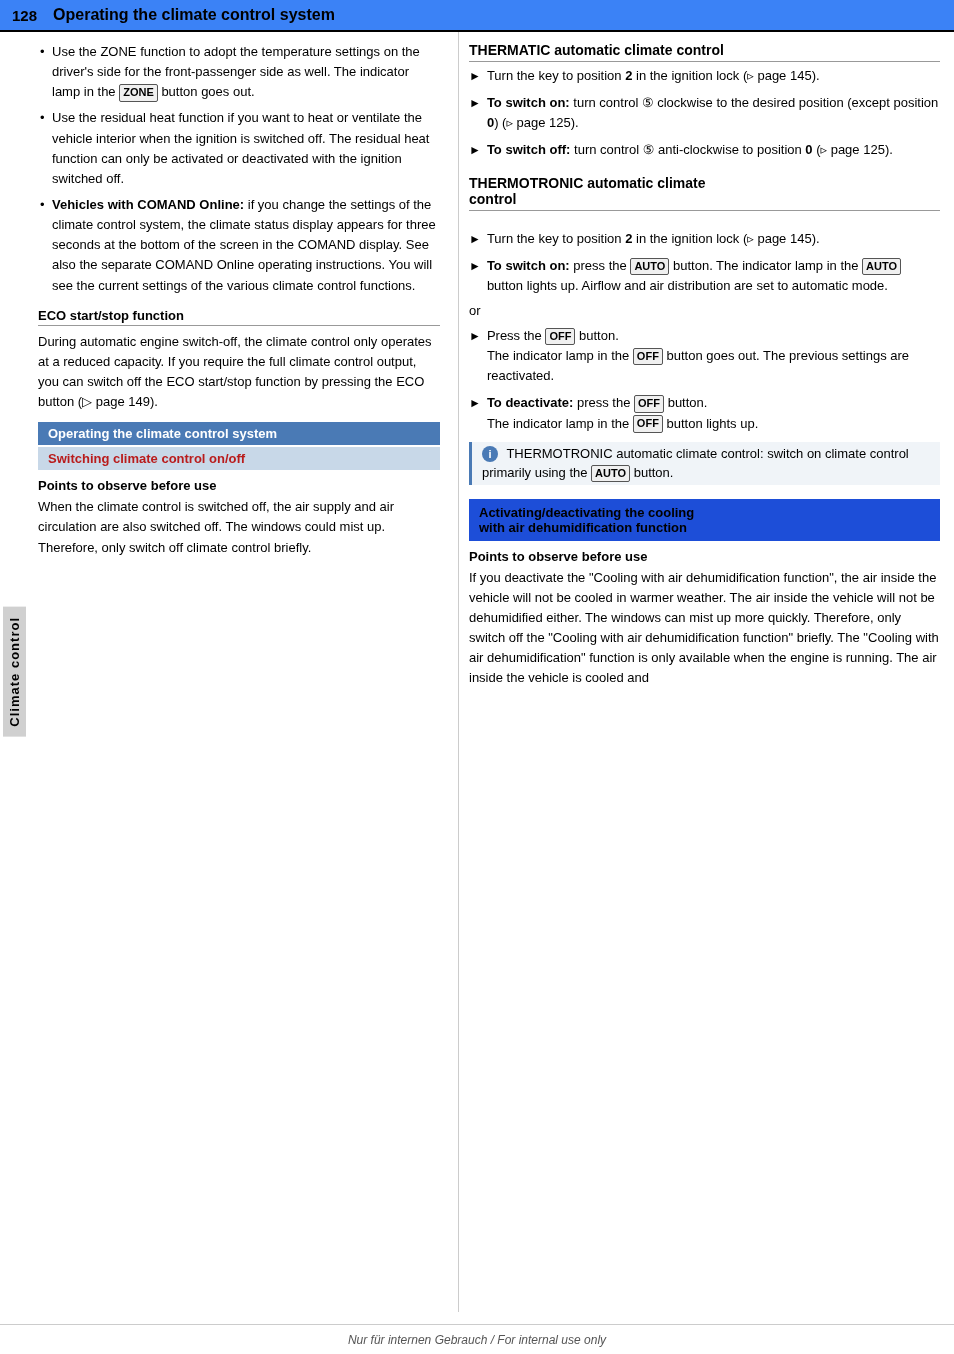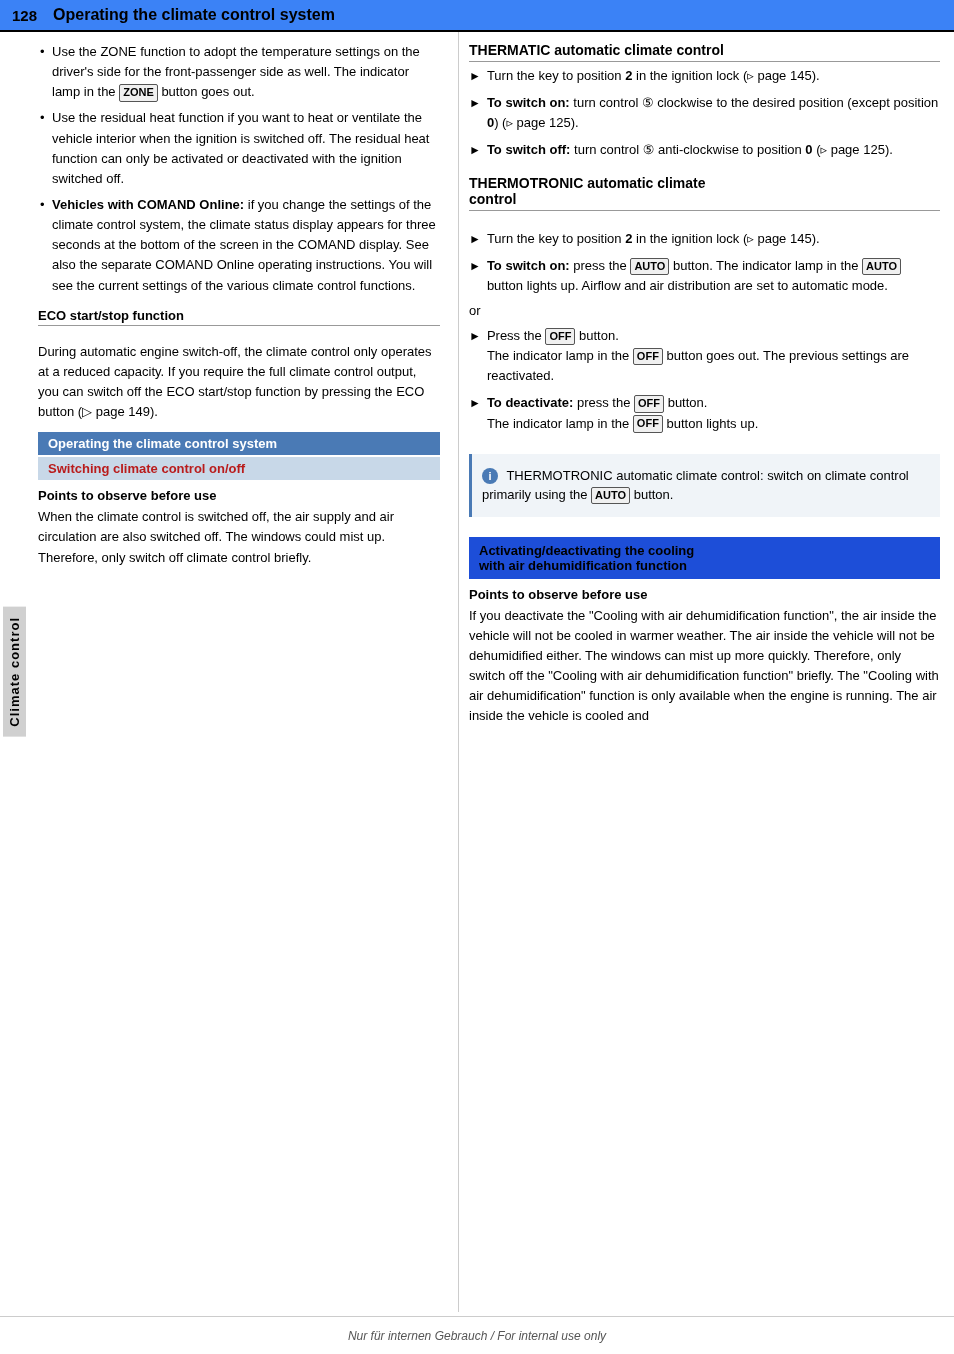--- a/index.html
+++ b/index.html
@@ -86,21 +86,21 @@
     ul li::before {
       content: "•";
       position: absolute;
       left: 2px;
       top: 0;
     }
     .section-heading {
       font-weight: bold;
       font-size: 13px;
       margin-top: 12px;
-      margin-bottom: 16px;
+      margin-bottom: 6px;
       border-bottom: 1px solid #999;
       padding-bottom: 2px;
     }
     .sub-heading {
       font-weight: bold;
       font-size: 13px;
       margin-top: 8px;
       margin-bottom: 4px;
     }
     .arrow-item {
@@ -151,22 +151,22 @@
       font-weight: bold;
       font-size: 14px;
       margin-top: 0;
       margin-bottom: 4px;
       border-bottom: 1px solid #999;
       padding-bottom: 3px;
     }
     .info-box {
       background: #f0f4f8;
       border-left: 3px solid #4a7ab5;
-      padding: 12px 10px;
-      margin: 20px 0;
+      padding: 2px 10px;
+      margin: 8px 0;
       font-size: 13px;
       line-height: 1.5;
     }
     .info-icon {
       display: inline-block;
       width: 16px;
       height: 16px;
       border-radius: 50%;
       background: #4a7ab5;
       color: #fff;
@@ -188,21 +188,21 @@
     .or-text {
       margin: 4px 0 8px 0;
       font-size: 13px;
     }
     .bold { font-weight: bold; }
     .page-footer {
       position: absolute;
       bottom: 0;
       left: 0;
       right: 0;
-      height: 38px;
+      height: 30px;
       display: flex;
       align-items: center;
       justify-content: center;
       border-top: 1px solid #ccc;
       font-size: 12px;
       color: #555;
       font-style: italic;
     }
     .thermotronic-heading {
       font-weight: bold;

